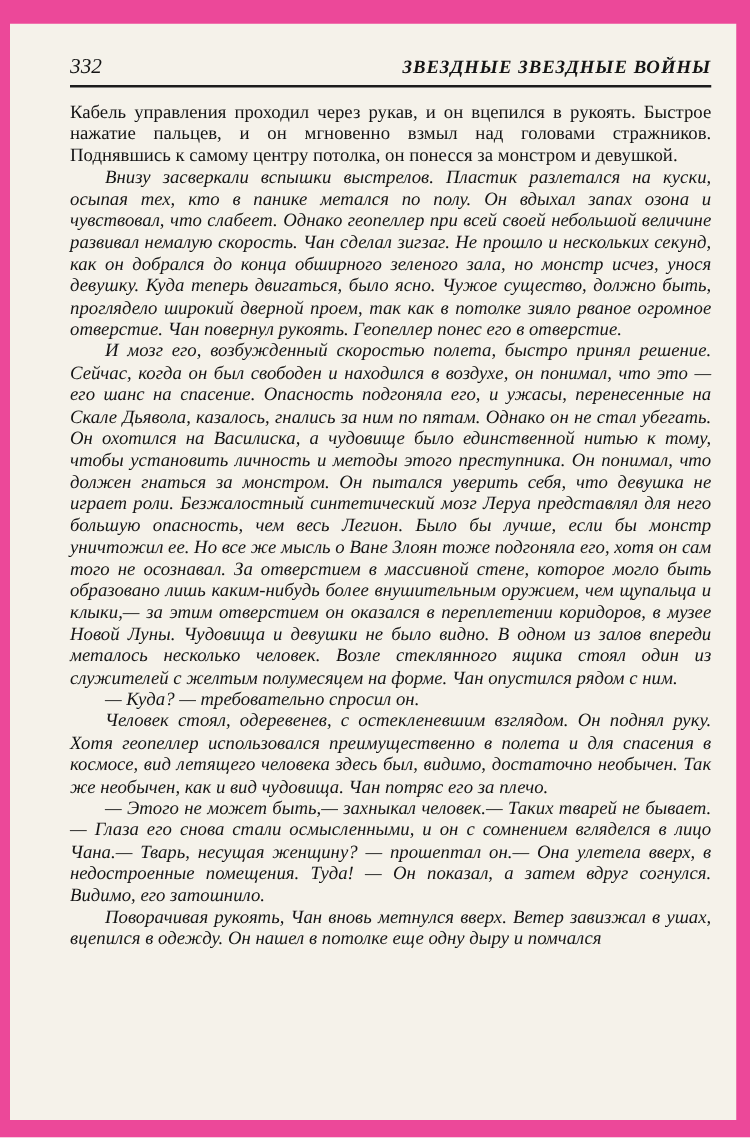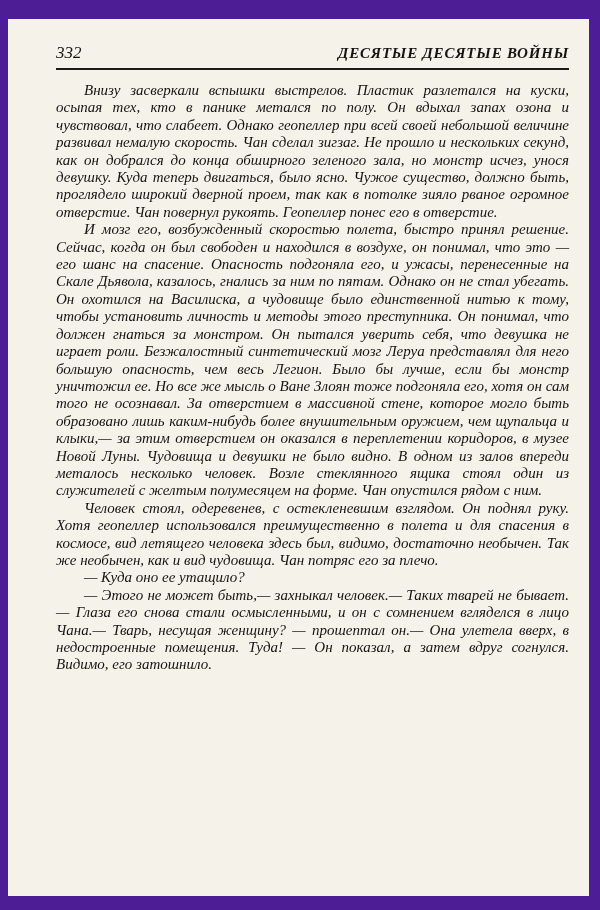--- a/index.html
+++ b/index.html
@@ -58,30 +58,32 @@
     padding: 0;
   }
   .body-text p.indent {
     text-indent: 28px;
     font-style: italic;
   }
 </style>
 </head>
 <body>
 
-<div class="page-frame" style="background: #4c1d95;">
+<div class="page-frame" style="background: #ec4899;">
   <div class="page" style="background: rgb(245, 242, 234);">
 
     <div class="running-head">
       <span class="page-number">332</span>
-      <span class="running-title">ДЕСЯТЫЕ ДЕСЯТЫЕ ВОЙНЫ</span>
+      <span class="running-title">ЗВЕЗДНЫЕ ЗВЕЗДНЫЕ ВОЙНЫ</span>
     </div>
 
     <div class="body-text">
+      <p>Кабель управления проходил через рукав, и он вцепился в рукоять. Быстрое нажатие пальцев, и он мгновенно взмыл над головами стражников. Поднявшись к самому центру потолка, он понесся за монстром и девушкой.</p>
       <p class="indent">Внизу засверкали вспышки выстрелов. Пластик разлетался на куски, осыпая тех, кто в панике метался по полу. Он вдыхал запах озона и чувствовал, что слабеет. Однако геопеллер при всей своей небольшой величине развивал немалую скорость. Чан сделал зигзаг. Не прошло и нескольких секунд, как он добрался до конца обширного зеленого зала, но монстр исчез, унося девушку. Куда теперь двигаться, было ясно. Чужое существо, должно быть, проглядело широкий дверной проем, так как в потолке зияло рваное огромное отверстие. Чан повернул рукоять. Геопеллер понес его в отверстие.</p>
       <p class="indent">И мозг его, возбужденный скоростью полета, быстро принял решение. Сейчас, когда он был свободен и находился в воздухе, он понимал, что это — его шанс на спасение. Опасность подгоняла его, и ужасы, перенесенные на Скале Дьявола, казалось, гнались за ним по пятам. Однако он не стал убегать. Он охотился на Василиска, а чудовище было единственной нитью к тому, чтобы установить личность и методы этого преступника. Он понимал, что должен гнаться за монстром. Он пытался уверить себя, что девушка не играет роли. Безжалостный синтетический мозг Леруа представлял для него большую опасность, чем весь Легион. Было бы лучше, если бы монстр уничтожил ее. Но все же мысль о Ване Злоян тоже подгоняла его, хотя он сам того не осознавал. За отверстием в массивной стене, которое могло быть образовано лишь каким-нибудь более внушительным оружием, чем щупальца и клыки,— за этим отверстием он оказался в переплетении коридоров, в музее Новой Луны. Чудовища и девушки не было видно. В одном из залов впереди металось несколько человек. Возле стеклянного ящика стоял один из служителей с желтым полумесяцем на форме. Чан опустился рядом с ним.</p>
+      <p class="indent">— Куда? — требовательно спросил он.</p>
       <p class="indent">Человек стоял, одеревенев, с остекленевшим взглядом. Он поднял руку. Хотя геопеллер использовался преимущественно в полета и для спасения в космосе, вид летящего человека здесь был, видимо, достаточно необычен. Так же необычен, как и вид чудовища. Чан потряс его за плечо.</p>
-      <p class="indent">— Куда оно ее утащило?</p>
       <p class="indent">— Этого не может быть,— захныкал человек.— Таких тварей не бывает.— Глаза его снова стали осмысленными, и он с сомнением вгляделся в лицо Чана.— Тварь, несущая женщину? — прошептал он.— Она улетела вверх, в недостроенные помещения. Туда! — Он показал, а затем вдруг согнулся. Видимо, его затошнило.</p>
+      <p class="indent">Поворачивая рукоять, Чан вновь метнулся вверх. Ветер завизжал в ушах, вцепился в одежду. Он нашел в потолке еще одну дыру и помчался</p>
     </div>
 
   </div>
 </div>
 
 </body></html>

